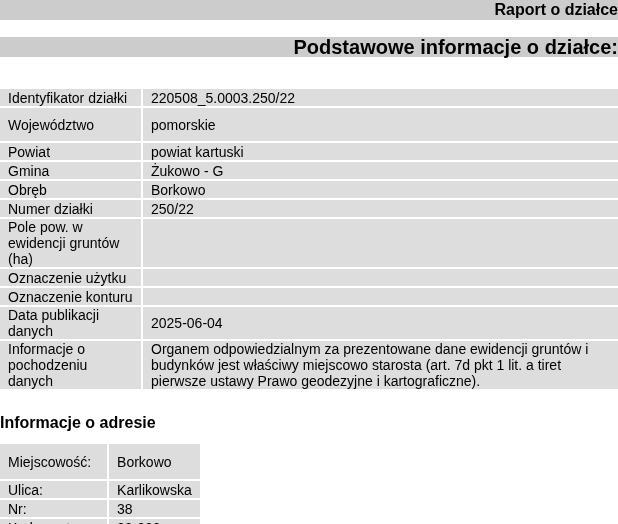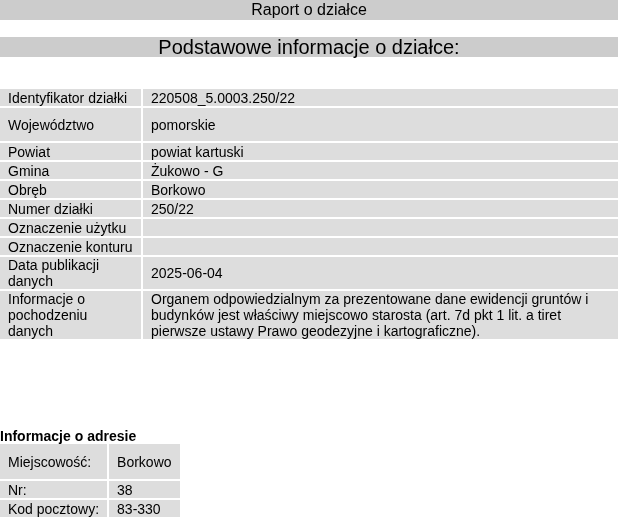--- a/index.html
+++ b/index.html
@@ -1,24 +1,24 @@
 <!DOCTYPE html>
 <html><head>
 <meta charset="utf-8">
 <style>
   html, body { margin: 0; padding: 0; background: #ffffff; }
   body { width: 618px; height: 524px; overflow: hidden; font-family: "Liberation Sans", sans-serif; color: #000; position: relative; }
-  .hdr { position: absolute; left: 0; width: 618px; background: #cccccc; font-weight: normal; text-align: center; }
+  .hdr { position: absolute; left: 0; width: 618px; background: #cccccc; font-weight: bold; text-align: right; }
   .hdr1 { top: 0; height: 20px; line-height: 20px; font-size: 16px; }
   .hdr2 { top: 37px; height: 20px; line-height: 20px; font-size: 20px; }
   table { border-collapse: separate; border-spacing: 2px; position: absolute; }
   td { background: #dddddd; font-size: 14px; padding: 0 8px; vertical-align: middle; line-height: 16px; }
   .main { left: -2px; top: 87px; width: 622px; }
   .main td.k { width: 125px; }
-  .addr-title { position: absolute; left: 0; top: 428px; font-size: 14px; font-weight: bold; }
+  .addr-title { position: absolute; left: 0; top: 414px; font-size: 16px; font-weight: bold; }
   .addr { left: -2px; top: 442px; }
 </style>
 </head>
 <body>
 
 <div class="hdr hdr1">Raport o działce</div>
 <div class="hdr hdr2">Podstawowe informacje o działce:</div>
 
 <table class="main">
   <tbody>
@@ -39,20 +39,24 @@
         <td>Żukowo - G</td>
       </tr>
   <tr style="height:17px">
         <td class="k">Obręb</td>
         <td>Borkowo</td>
       </tr>
   <tr style="height:17px">
         <td class="k">Numer działki</td>
         <td>250/22</td>
       </tr>
+  <tr style="height:48px">
+        <td class="k">Pole pow. w ewidencji gruntów (ha)</td>
+        <td></td>
+      </tr>
   <tr style="height:17px">
         <td class="k">Oznaczenie użytku</td>
         <td></td>
       </tr>
   <tr style="height:17px">
         <td class="k">Oznaczenie konturu</td>
         <td></td>
       </tr>
   <tr style="height:32px">
         <td class="k">Data publikacji danych</td>
@@ -67,20 +71,24 @@
 
 <div class="addr-title">Informacje o adresie</div>
 
 <table class="addr">
   <tbody>
       <tr style="height:35px">
         <td>Miejscowość:</td>
         <td>Borkowo</td>
       </tr>
   <tr style="height:17px">
+        <td>Ulica:</td>
+        <td>Karlikowska</td>
+      </tr>
+  <tr style="height:17px">
         <td>Nr:</td>
         <td>38</td>
       </tr>
   <tr style="height:17px">
         <td>Kod pocztowy:</td>
         <td>83-330</td>
       </tr>
 </tbody>
   </table>
 

